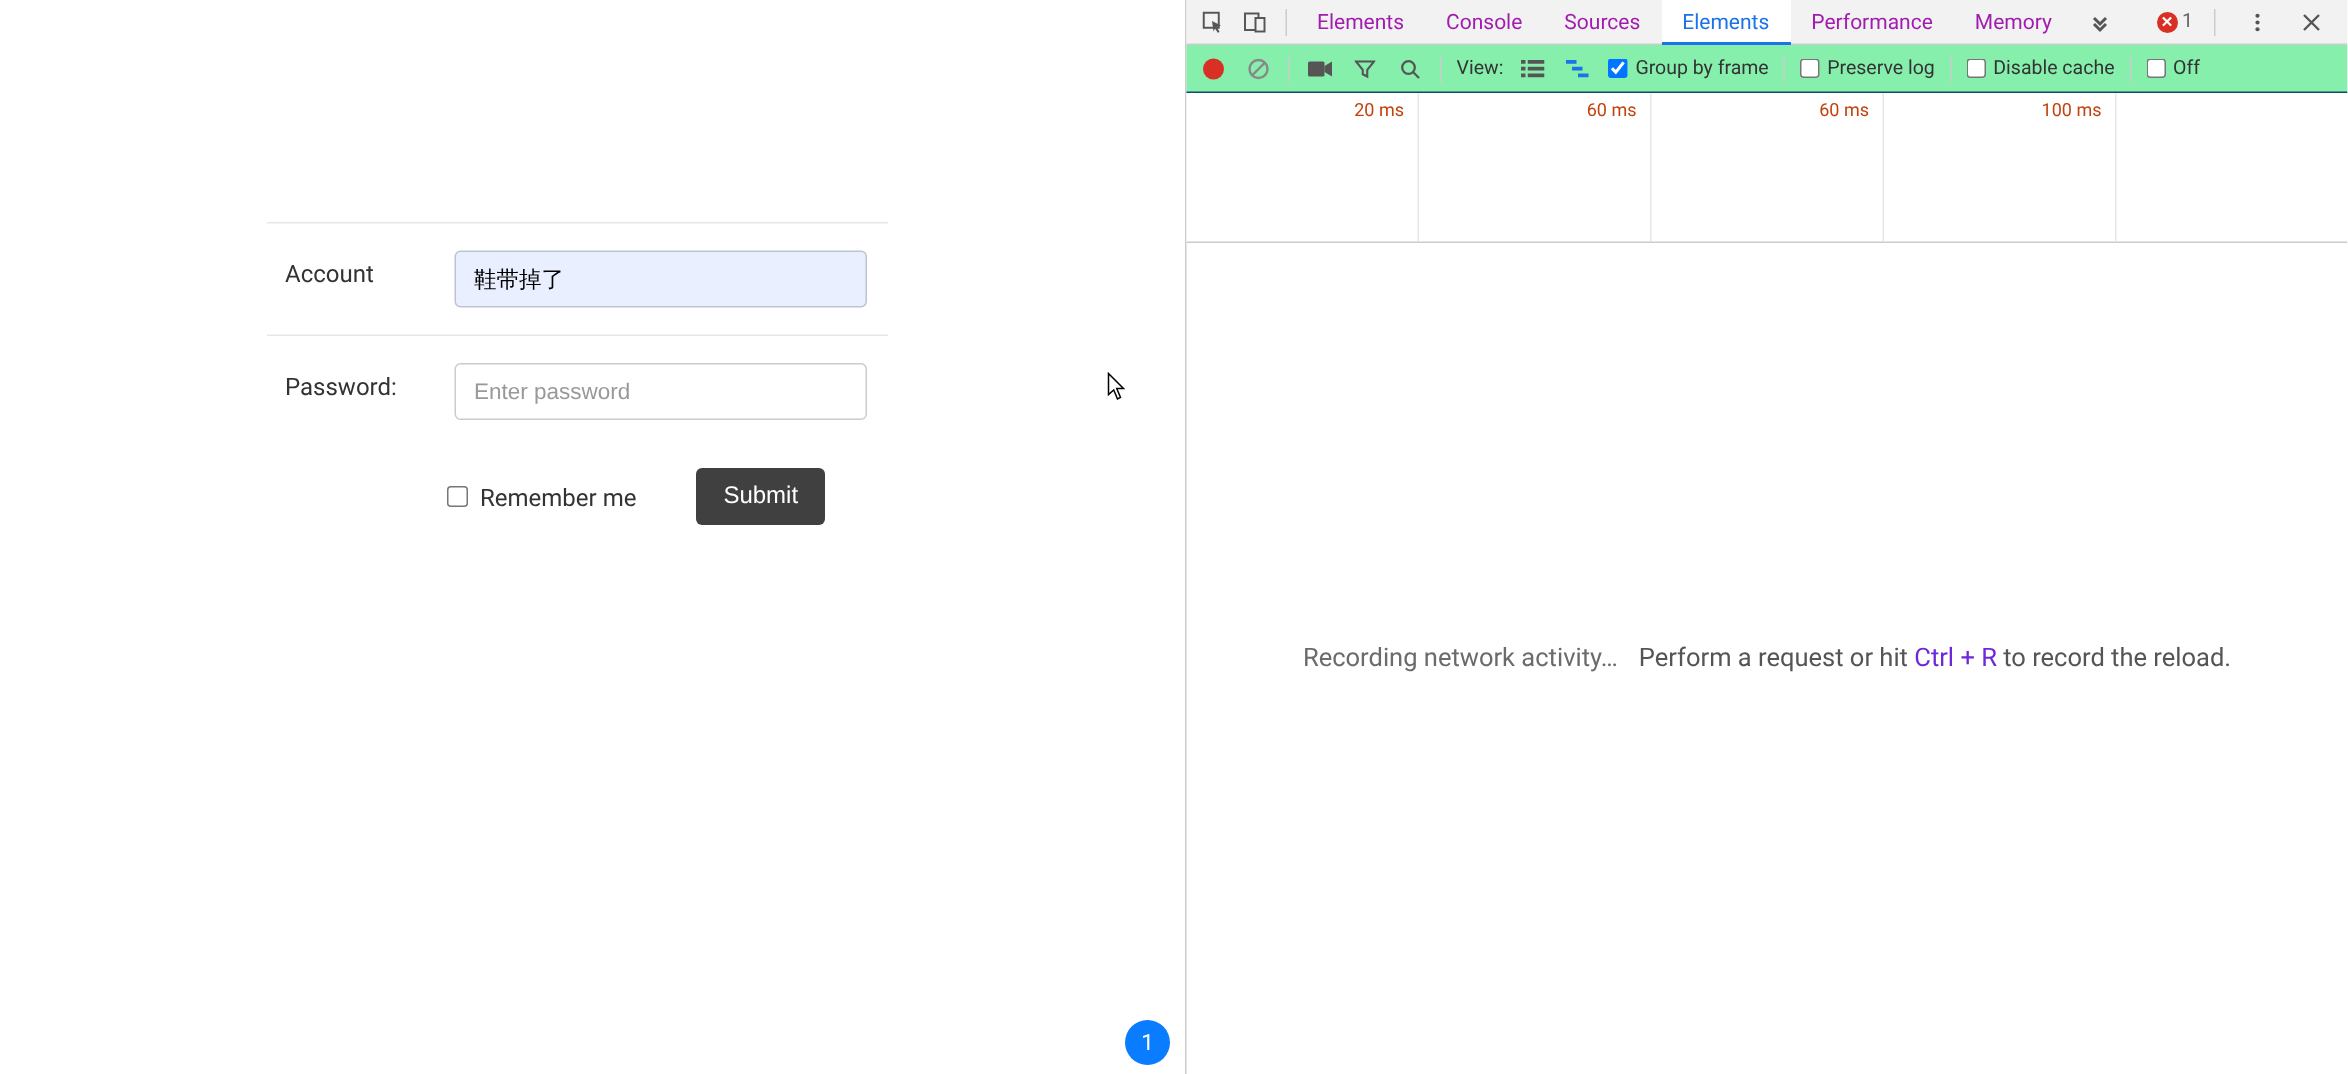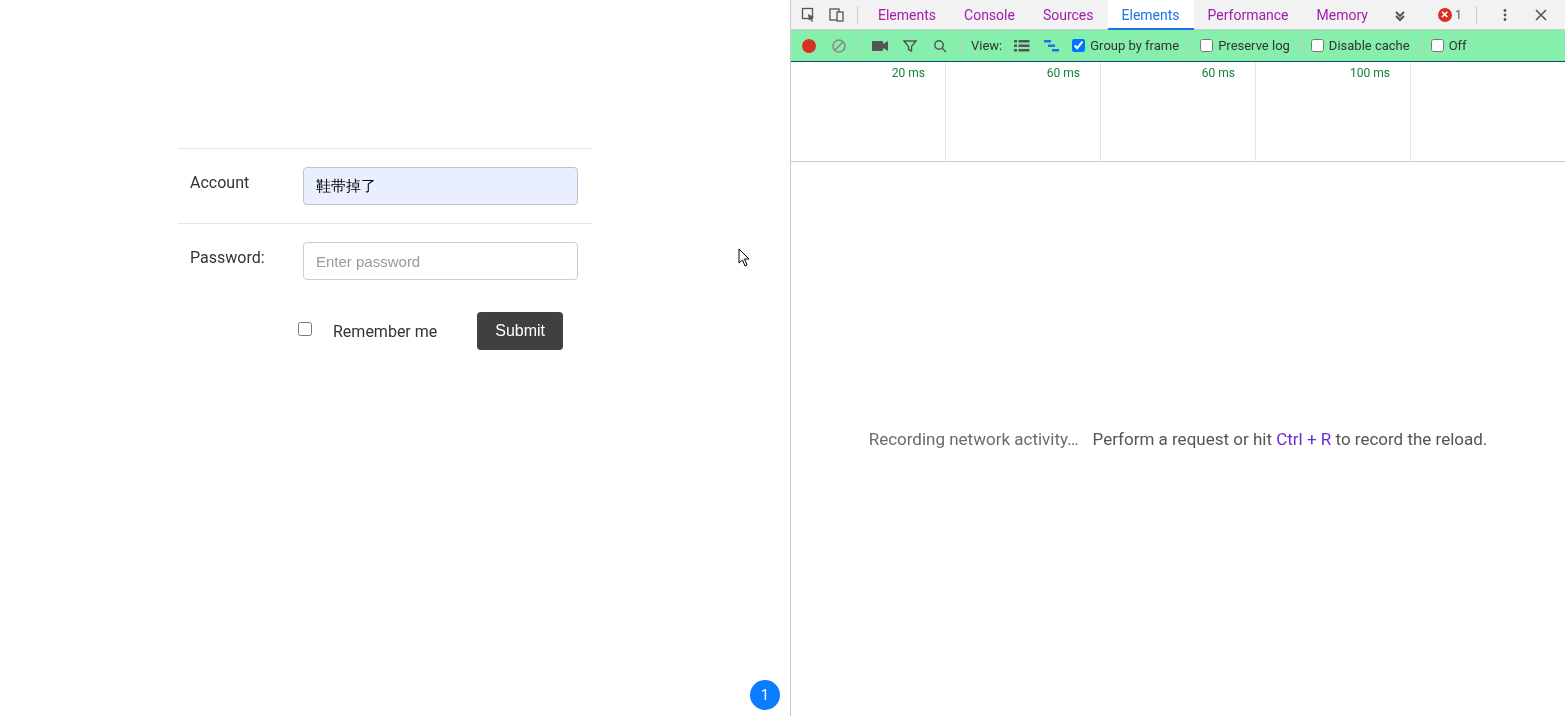--- a/index.html
+++ b/index.html
@@ -62,21 +62,22 @@
 }
 .form-input::placeholder { color: #999; }
 
 .form-actions {
   display: flex;
   align-items: center;
   padding: 14px 0 0 120px;
 }
 .remember-wrap {
   display: flex;
-  gap: 21px;
+  align-items: center;
+  gap: 8px;
   margin-right: 40px;
 }
 .remember-wrap input[type=checkbox] {
   width: 14px; height: 14px;
 }
 .remember-label { font-size: 16px; }
 
 .submit-btn {
   background: #404040;
   color: #fff;
@@ -208,23 +209,23 @@
 }
 .tl-slot {
   flex: 1;
   border-right: 1px solid #e6e6e6;
   position: relative;
 }
 .tl-slot:last-child { border-right: none; }
 .tl-tick {
   position: absolute;
   top: 4px;
-  right: 20px;
+  right: 9px;
   font-size: 12px;
-  color: #15803d;
+  color: #c2410c;
 }
 
 
 .dt-empty {
   flex: 1;
   display: flex;
   flex-direction: row;
   align-items: center;
   justify-content: center;
   gap: 14px;

